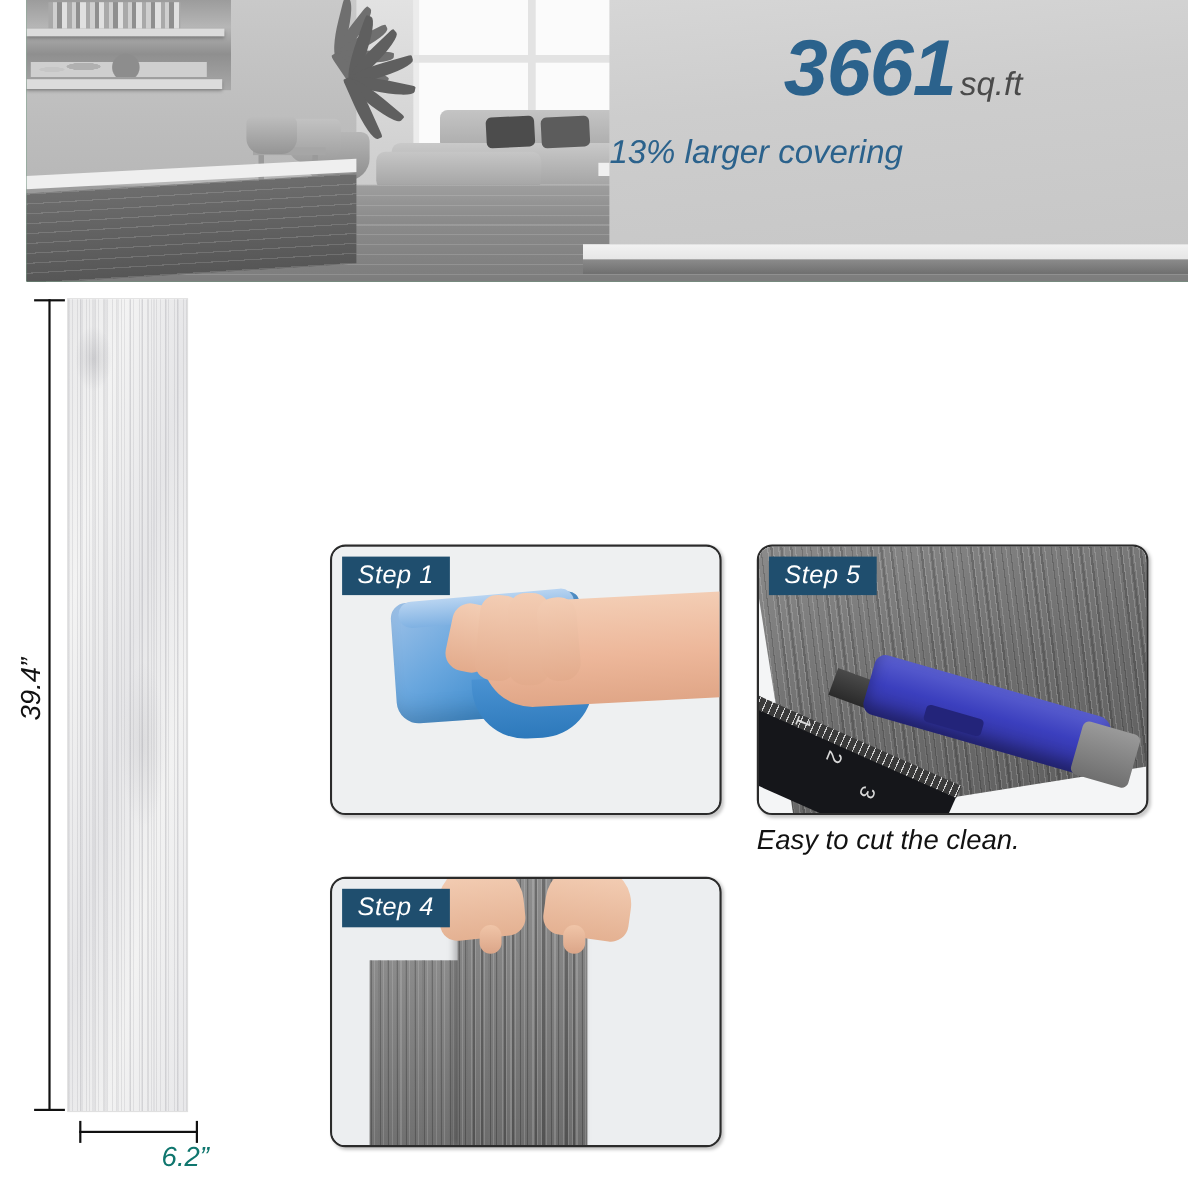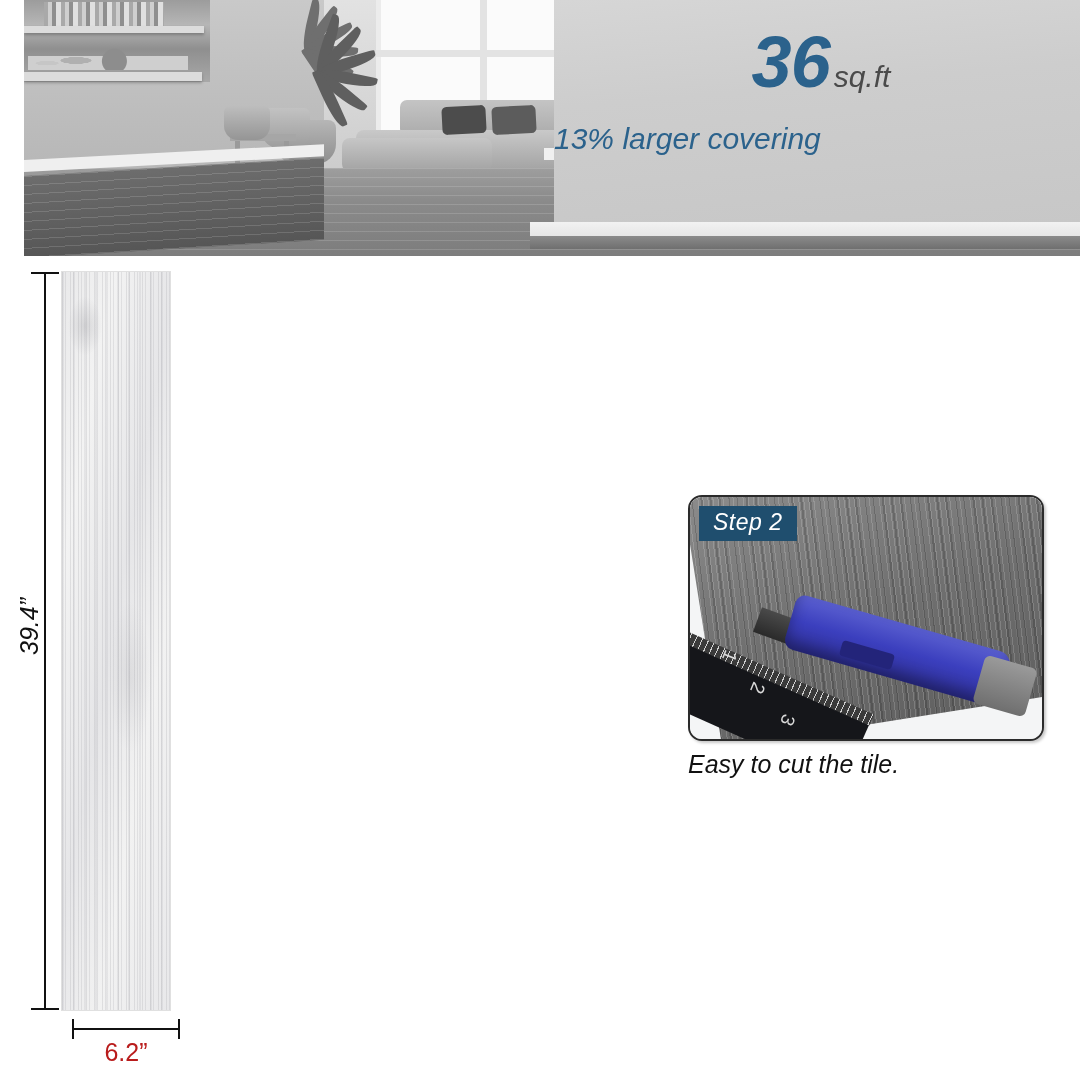--- a/index.html
+++ b/index.html
@@ -122,22 +122,22 @@
   .dim-v-cap{position:absolute;left:31px;width:28px;height:2px;background:#111;}
   .dim-v-cap.top{top:272px;}
   .dim-v-cap.bot{top:1008px;}
   .dim-v-label{position:absolute;left:-16px;top:612px;width:90px;text-align:center;
     font-size:25px;font-style:italic;color:#111;
     transform:rotate(-90deg);transform-origin:center center;}
 
   .dim-h{position:absolute;left:72px;top:1028px;width:108px;height:2px;background:#111;}
   .dim-h-cap{position:absolute;top:1019px;width:2px;height:20px;background:#111;}
   .dim-h-cap.l{left:72px;} .dim-h-cap.r{left:178px;}
-  .dim-h-label{position:absolute;left:62px;top:1038px;width:128px;text-align:center;
-    font-size:25px;color:#b91c1c;}
+  .dim-h-label{position:absolute;left:62px;top:1038px;width:128px;text-align:right;
+    font-size:25px;font-style:italic;color:#0f766e;}
 
   
   .headline{position:absolute;left:302px;top:348px;width:740px;
     font-size:41px;font-weight:bold;font-style:italic;color:#2b628c;letter-spacing:-.5px;
     text-shadow:1px 1px 0 rgba(0,0,0,.12);}
 
   .steps{position:absolute;left:300px;top:495px;width:742px;}
   .step-row{display:flex;gap:36px;}
   .step-row + .step-row{margin-top:18px;}
   .step{width:352px;}
@@ -301,20 +301,21 @@
       </div>
       <div class="baseboard"></div>
       <div class="floor-dark">
         <div class="floor-lines"></div>
       </div>
     </div>
 
     <div class="banner">
       <div class="banner-row1">
         <span class="big-num">36</span>
+        <span class="big-num">61</span>
         <span class="unit">sq.ft</span>
       </div>
       <div class="banner-row2">13% larger covering</div>
     </div>
   </div>
   <div class="banner-base"></div>
   <div class="banner-shadow"></div>
 
   <div class="plank">
     <div class="plank-knot"></div>
@@ -330,42 +331,67 @@
   <div class="dim-h-cap l"></div>
   <div class="dim-h-cap r"></div>
   <div class="dim-h-label">6.2”</div>
 
 
   <div class="steps">
 
     <div class="step-row">
 
       <div class="step">
+        <div class="card">
+          <div class="s1-bg"></div>
+          <div class="cloth"></div>
+          <div class="cloth-fold"></div>
+          <div class="cloth-lobe"></div>
+          <div class="hand"></div>
+          <div class="finger f1"></div>
+            <div class="finger f2"></div>
+          <div class="finger f3"></div>
+            <div class="finger f4"></div>
+          <div class="badge">Step 1</div>
+        </div>
       </div>
 
       <div class="step">
         <div class="card">
           <div class="s2-bg"></div>
           <div class="s2-plank"></div>
           <div class="s2-ruler"></div>
           <div class="s2-ruler-edge"></div>
           <div class="s2-rnum r1">1</div>
           <div class="s2-rnum r2">2</div>
           <div class="s2-rnum r3">3</div>
           <div class="s2-blade"></div>
           <div class="s2-knife"></div>
           <div class="s2-knife-slot"></div>
           <div class="s2-knife-end"></div>
-          <div class="badge">Step 2</div>
+          <div class="badge">Step 5</div>
         </div>
-        <div class="caption">Easy to cut the tile.</div>
+        <div class="caption">Easy to cut the clean.</div>
       </div>
 
     </div>
 
     <div class="step-row">
 
 
+      <div class="step">
+        <div class="card">
+          <div class="s4-bg"></div>
+          <div class="s4-plank-left"></div>
+          <div class="s4-plank-main"></div>
+          <div class="s4-hand s4-hl"></div>
+          <div class="s4-hand s4-hr"></div>
+          <div class="s4-fingertip s4-ftl"></div>
+          <div class="s4-fingertip s4-ftr"></div>
+          <div class="badge">Step 4</div>
+        </div>
+
+      </div>
 
     </div>
   </div>
 
 </div>
 
 </body></html>

